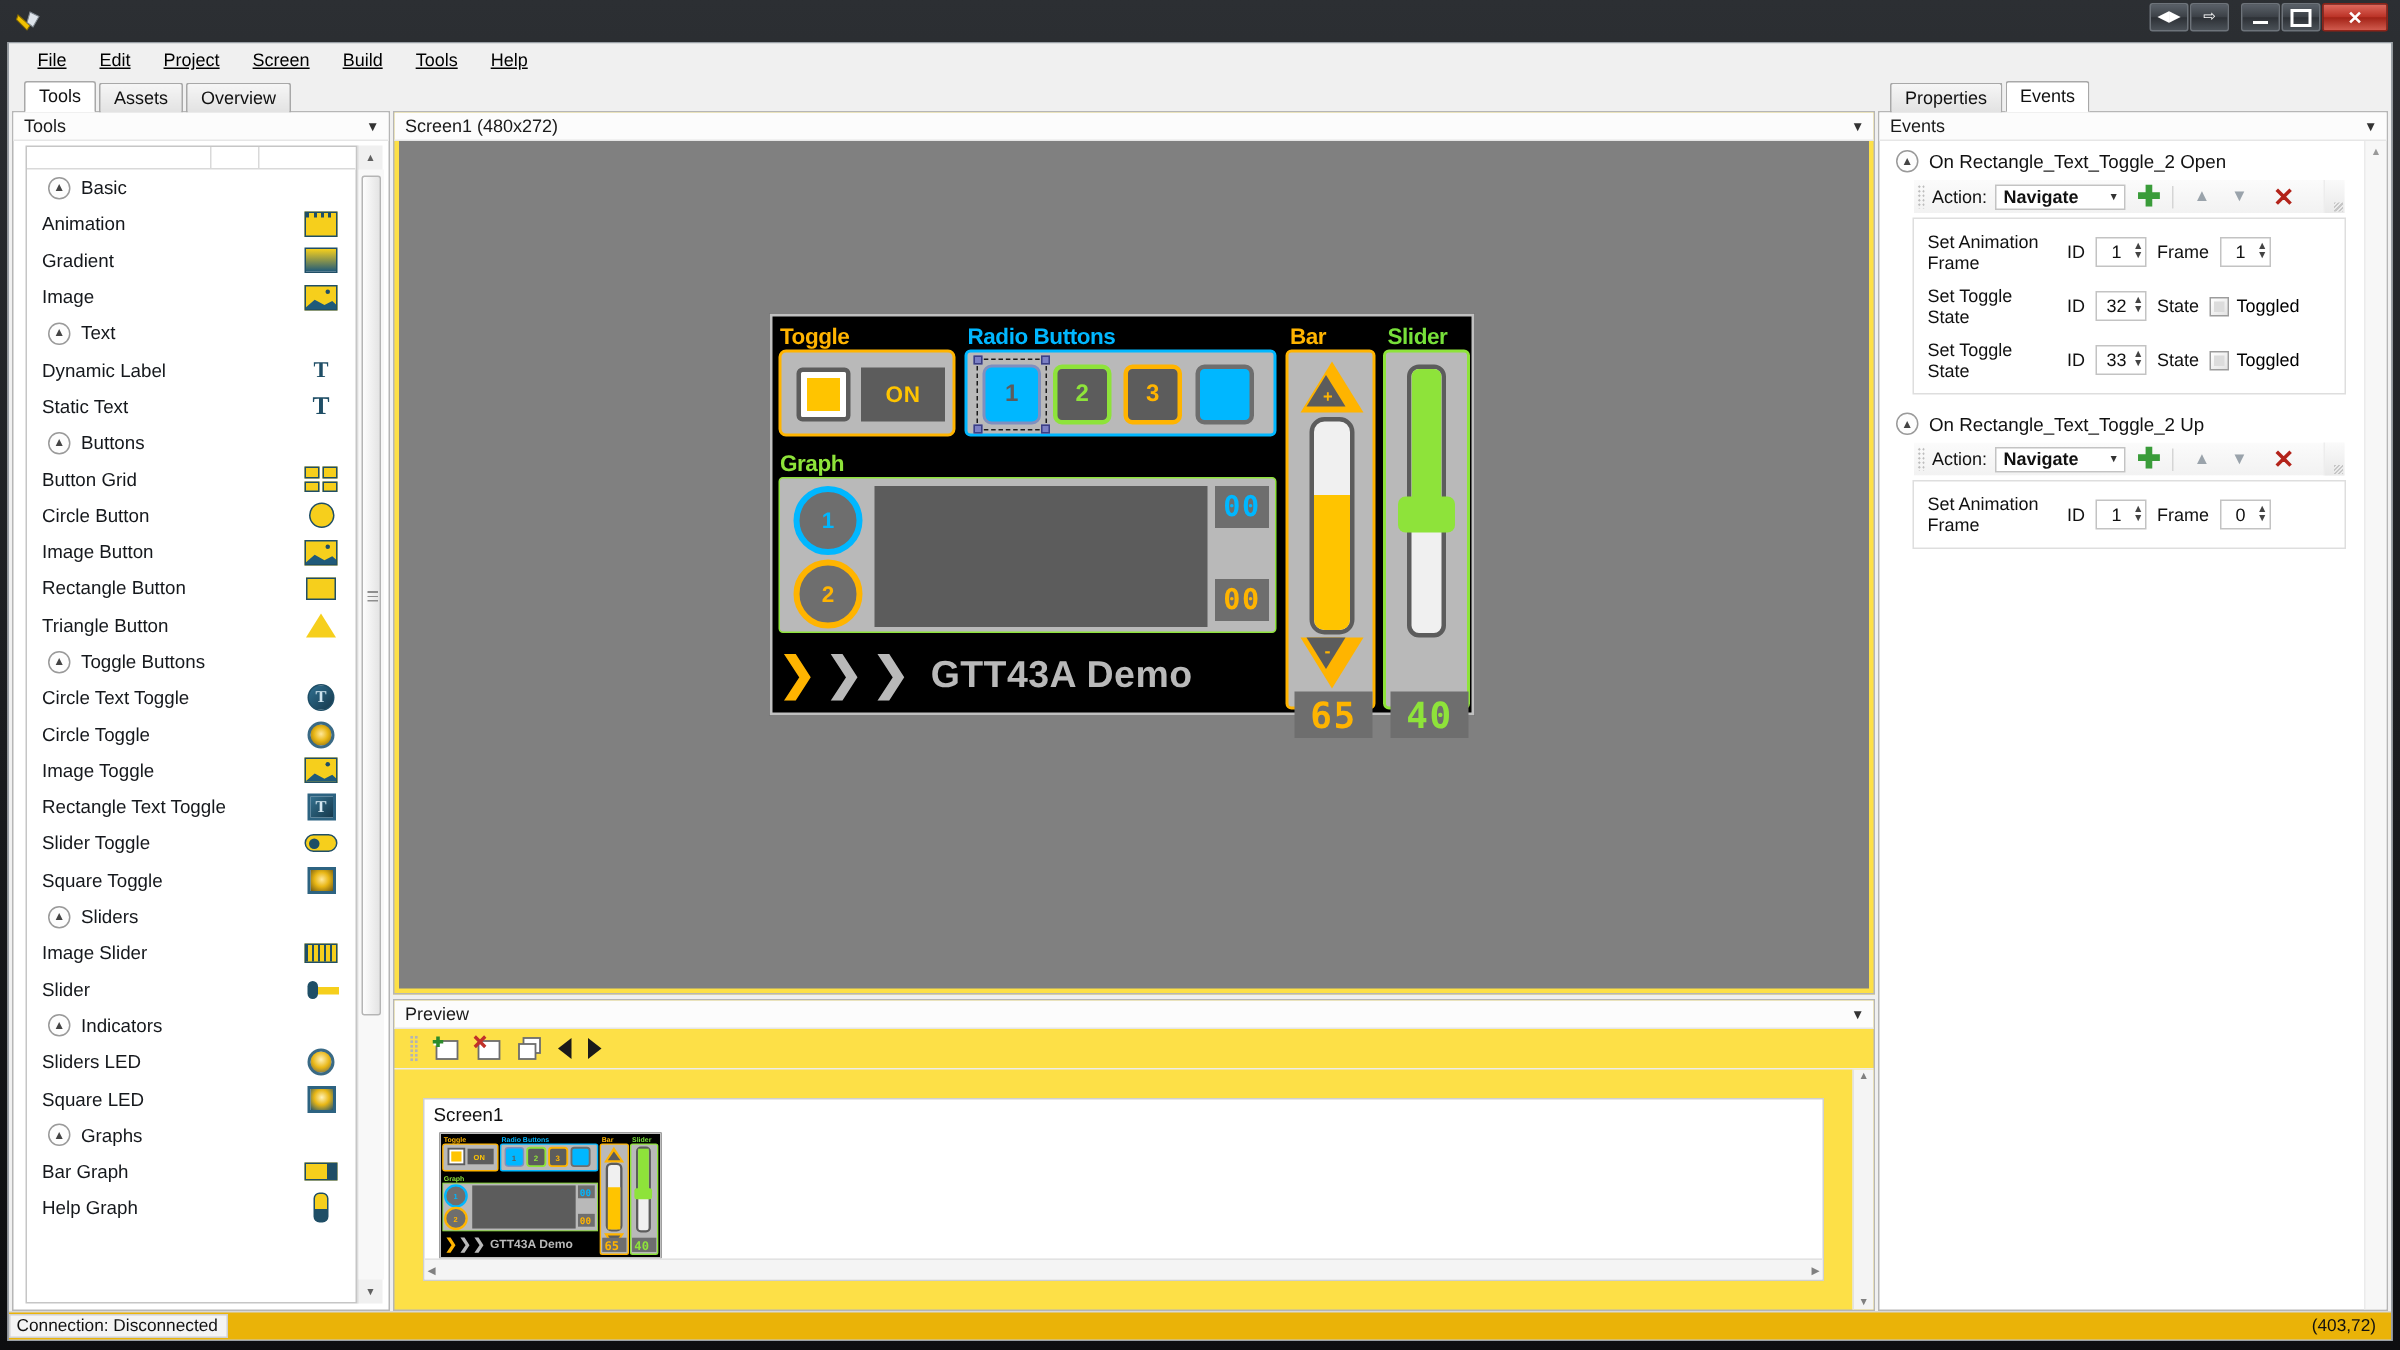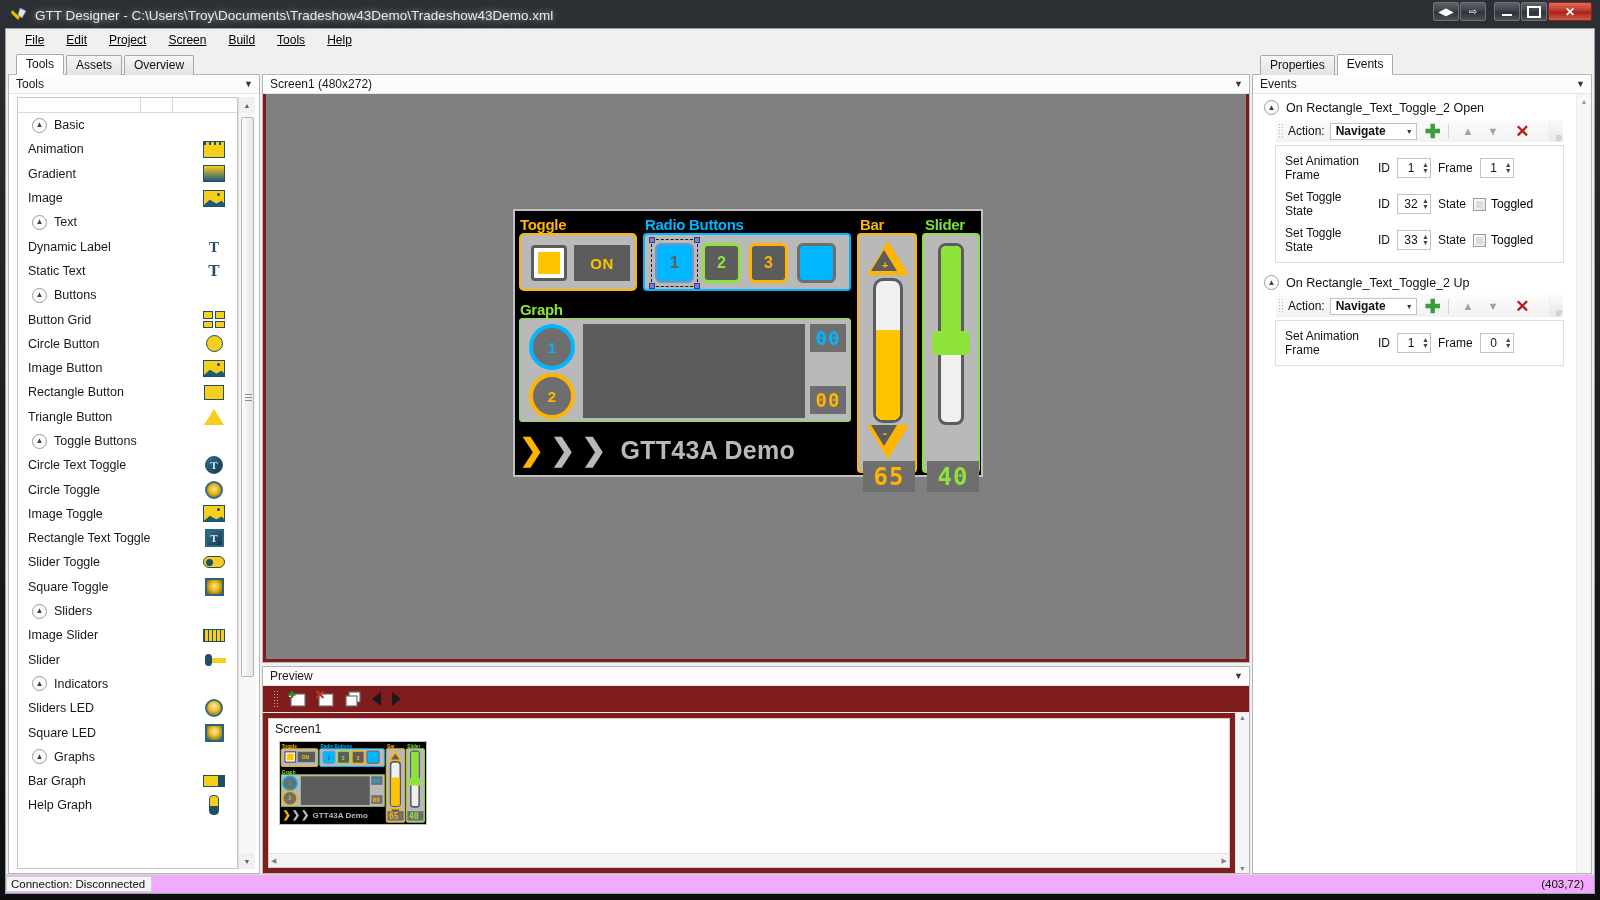--- a/index.html
+++ b/index.html
@@ -176,21 +176,21 @@
   .ic-slider::before{content:'';position:absolute;left:7px;top:4px;width:17px;height:5px;background:#f6cf1c;}
   .ic-slider::after{content:'';position:absolute;left:3px;top:0;width:7px;height:12px;border-radius:4px;background:#1f4e66;}
   .ic-cled { width:18px; height:18px; border-radius:50%; border:2px solid #3a6a85; background:radial-gradient(circle at 50% 38%, #fff2b8 0%, #e8b615 50%, #4e5a63 100%); }
   .ic-sled { width:19px; height:18px; border:2px solid #2d6381; background:radial-gradient(circle at 50% 40%, #fff2b8 0%, #e8b615 45%, #23536d 100%); }
   .ic-bargraph { width:22px; height:12px; background:#f6cf1c; border:1px solid #1f4e66; position:relative; }
   .ic-bargraph::after{content:'';position:absolute;right:0;top:0;width:6px;height:100%;background:#1f4e66;}
   .ic-imggraph { width:10px; height:20px; border-radius:4px; background:linear-gradient(180deg,#f6cf1c 0 55%, #1f4e66 55% 100%); border:1.5px solid #1f4e66; }
 
   
   #center { flex: 1; display: flex; flex-direction: column; min-width: 0; gap: 3px; padding-top:21px;}
-  .c-panel { background: #7f1d1d; border: 1px solid #b6b6b6; display: flex; flex-direction: column; min-height: 0; }
+  .c-panel { background: #fde047; border: 1px solid #b6b6b6; display: flex; flex-direction: column; min-height: 0; }
   #canvas-panel { flex: 1; }
   #preview-panel { height: 208px; flex: none; }
   .canvas-stage {
     flex: 1; background: #808080; margin: 0 3px 3px 3px; position: relative; overflow: hidden;
   }
 
   
   #gtt {
     position: absolute; left: 247px; top: 115px;
     width: 470px; height: 268px;
@@ -305,21 +305,21 @@
   #sliderValue {
     position: absolute; left: 3px; top: 226px; width: 52px; height: 31px; background: #6e6e6e;
     color: #8ee33a; font-family: "DejaVu Sans Mono", monospace; font-weight: bold; font-size: 24px;
     display: flex; align-items: center; justify-content: center; letter-spacing: 1px;
   }
 
   
   .pv-toolbar { height: 27px; display: flex; align-items: center; padding-left: 6px; gap: 6px; border-bottom:1px solid #ececec;}
   .pv-icon { width: 22px; height: 20px; position: relative; }
   .pv-body { flex: 1; display: flex; min-height: 0; }
-  .pv-content { flex: 1; background: #fff; border: 1px solid #cfcfcf; margin: 5px; position: relative; overflow:hidden;}
+  .pv-content { flex: 1; background: #fff; border: 1px solid #cfcfcf; margin: 19px; position: relative; overflow:hidden;}
   .pv-screen-label { position: absolute; left: 6px; top: 3px; font-size: 12.5px; color: #111; }
   #pvThumb { position: absolute; left: 10px; top: 22px; width: 148px; height: 84px;
              background: #000; border: 1px solid #c0c0c0; }
   .pv-hscroll { height: 14px; background: #f4f4f4; border-top: 1px solid #e2e2e2; display:flex; align-items:center; justify-content:space-between; padding:0 2px;}
   .pv-hs-arrow { font-size: 7px; color: #808080; }
   .pv-vscroll { width: 14px; background: #f4f4f4; border-left:1px solid #e2e2e2; display:flex; flex-direction:column; justify-content:space-between; align-items:center;}
   .pv-vs-arrow { font-size:7px; color:#808080; padding:1px 0;}
 
   
   #right { width: 340px; display: flex; flex-direction: column; min-height: 0; }
@@ -364,39 +364,38 @@
     width: 13px; height: 13px; border: 1px solid #9c9c9c; background: linear-gradient(135deg,#fff,#e3e3e3);
     display:inline-block; margin-right: 5px; position:relative; top:2px;
   }
   .chk::after{content:'';position:absolute;left:2px;top:2px;width:7px;height:7px;background:#dcdcdc;}
   .ev-vscroll { width: 15px; background: #f7f7f7; border-left:1px solid #ebebeb; }
   .ev-vs-arrow { height: 14px; display:flex;align-items:center;justify-content:center;font-size:7px;color:#999;}
 
   
   #statusbar {
     height: 19px; display: flex; align-items: center; justify-content: space-between;
-    background: #f0abfc; border-top: 1px solid #d8d8d8; padding: 0 4px 0 0;
+    background: #eab308; border-top: 1px solid #d8d8d8; padding: 0 4px 0 0;
     font-size: 11.5px; color: #111;
   }
   #statusLeft { border: 1px solid #d0d0d0; padding: 1px 6px 1px 4px; background:#f4f4f4;}
   #statusRight { padding-right: 6px; }
 </style>
 </head>
 <body>
 
 <div id="window">
 
   <div id="titlebar">
     <div class="tb-icon">
       <svg width="18" height="18" viewBox="0 0 18 18">
         <path d="M2 4 L10 11 L8 14 L1 7 Z" fill="#f2c200" stroke="#8a6d00" stroke-width="0.7"></path>
         <path d="M10 2 L16 5 L12 12 L8 9 Z" fill="#dde3ea" stroke="#7d858d" stroke-width="0.7"></path>
       </svg>
     </div>
-    <div class="tb-title">GTT Designer - C:\Users\Troy\Documents\Tradeshow43Demo\Tradeshow43Demo.xml</div>
     <div id="winbtns">
       <div class="wb">◀▶</div>
       <div class="wb">⇨</div>
       <div class="wb wb-min grp"></div>
       <div class="wb wb-max"></div>
       <div class="wb wb-close">✕</div>
     </div>
   </div>
 
   <div id="client">

